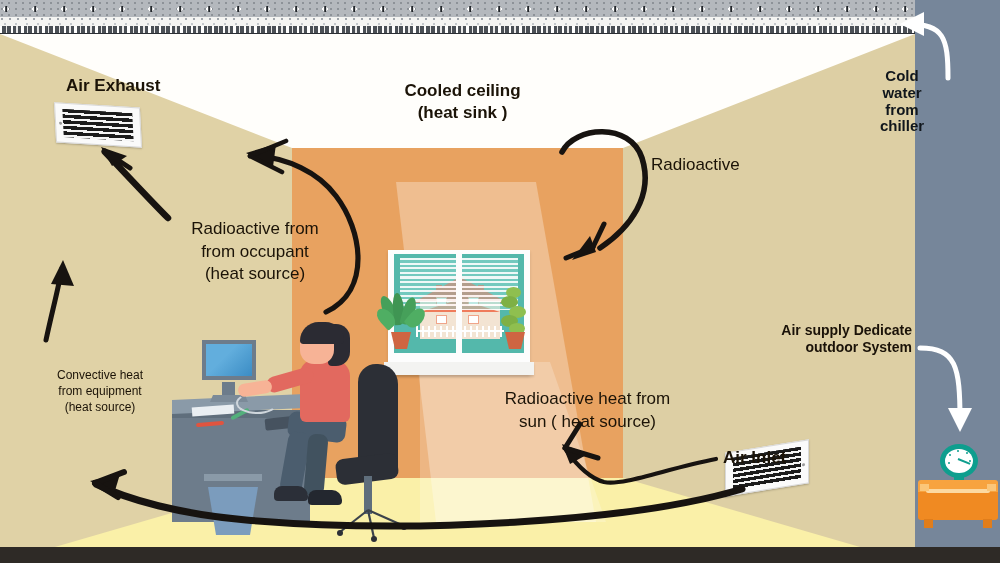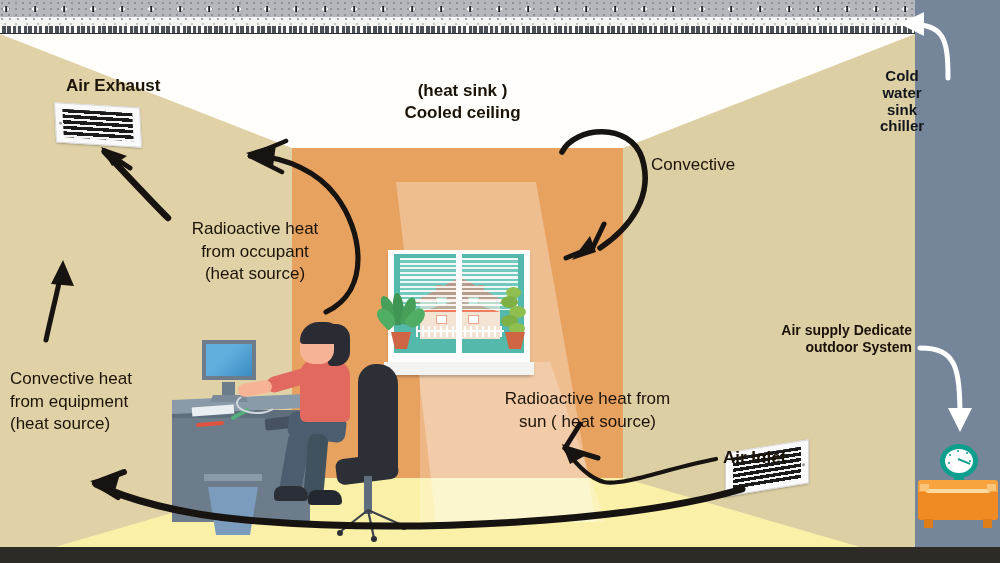--- a/index.html
+++ b/index.html
@@ -84,22 +84,22 @@
 
   
   .lbl { position:absolute; color:#1b1307; }
   .lbl.b { font-weight:bold; }
   #air-exhaust-label { left:66px; top:76px; font-size:17px; }
   #cooled-ceiling-label { left:370px; top:80px; width:185px; text-align:center;
     font-size:17px; line-height:1.28; }
   #convection-label { left:651px; top:155px; font-size:17px; }
   #occupant-label { left:155px; top:218px; width:200px; text-align:center;
     font-size:17px; line-height:1.33; }
-  #equipment-label { left:10px; top:368px; width:180px; text-align:left;
-    font-size:17px; line-height:1.33; }
+  #equipment-label { left:10px; top:368px; width:180px; text-align:center;
+    font-size:12px; line-height:1.33; }
   #sun-label { left:480px; top:372px; width:215px; text-align:center;
     font-size:17px; line-height:1.33;margin-top:16px; }
   #air-inlet-label { left:723px; top:448px; font-size:17px; }
 
   
   #arrows { position:absolute; left:0; top:0; width:1000px; height:563px;
     pointer-events:none; }
 
   
   .art { position:absolute; }
@@ -434,49 +434,49 @@
 
     <g>
       <path class="arw" stroke-width="5" d="M920 348 C956 348 960 366 960 420"></path>
       <path fill="#ffffff" d="M960 432 L948 408 L972 408 Z"></path>
     </g>
   </svg>
 
   <div class="lbl b" id="air-exhaust-label">Air Exhaust</div>
 
   <div class="lbl b" id="cooled-ceiling-label">
+    <div>Cooled ceiling</div>
     <div>(heat sink )</div>
-    <div>Cooled ceiling</div>
-  </div>
-
-  <div class="lbl" id="convection-label">Convective</div>
+  </div>
+
+  <div class="lbl" id="convection-label">Radioactive</div>
 
   <div class="lbl" id="occupant-label">
-    <div>Radioactive heat</div>
+    <div>Radioactive from</div>
     <div>from occupant</div>
     <div>(heat source)</div>
   </div>
 
   <div class="lbl" id="equipment-label">
     <div>Convective heat</div>
     <div>from equipment</div>
     <div>(heat source)</div>
   </div>
 
   <div class="lbl" id="sun-label">
     <div>Radioactive heat from</div>
     <div>sun ( heat source)</div>
   </div>
 
   <div class="lbl b" id="air-inlet-label">Air Inlet</div>
 
   <div class="rp-text" id="cold-water-label">
     <div>Cold</div>
     <div>water</div>
-    <div>sink</div>
+    <div>from</div>
     <div>chiller</div>
   </div>
 
   <div id="dedicate-label">
     <div>Air supply Dedicate</div>
     <div>outdoor System</div>
   </div>
 
 </div>
 

